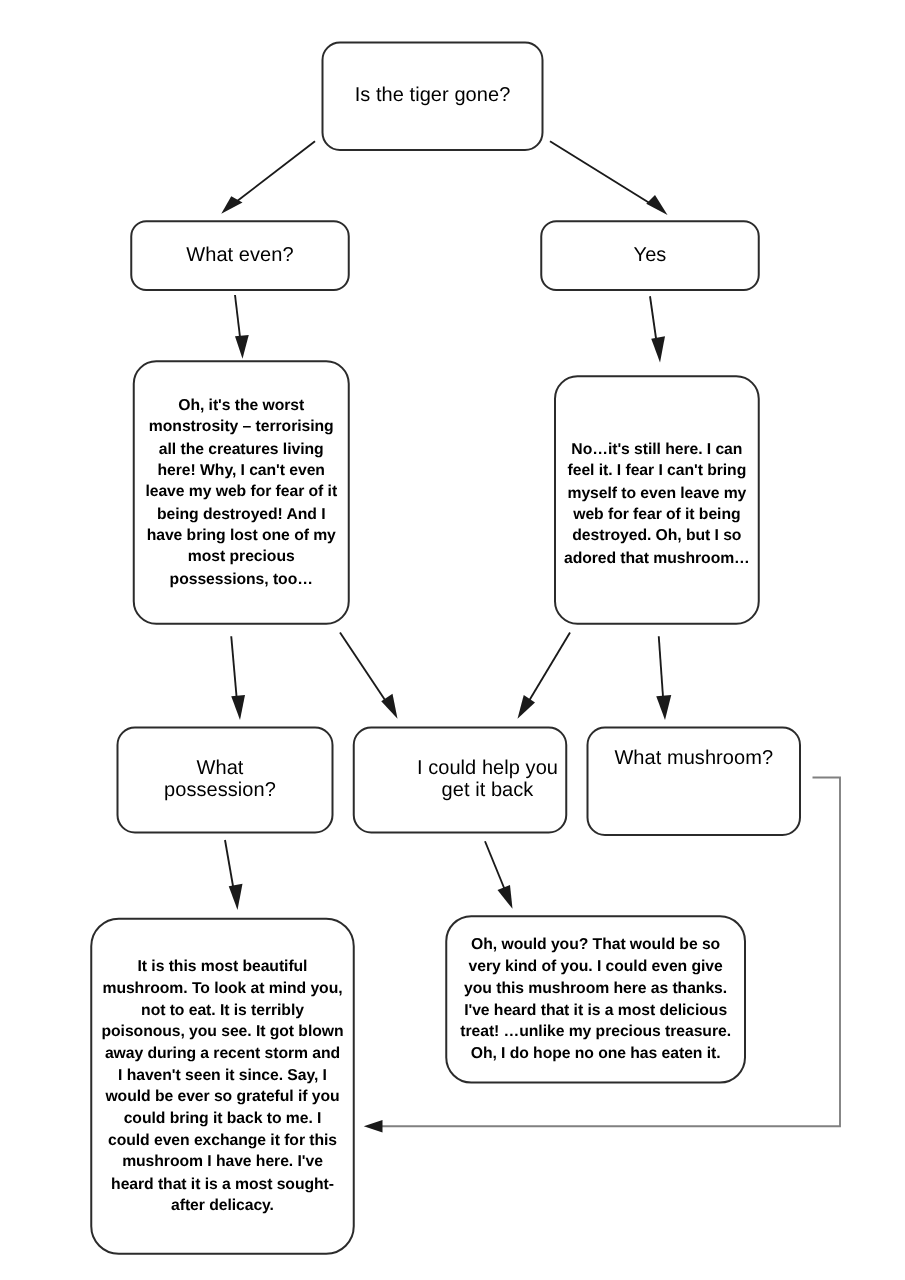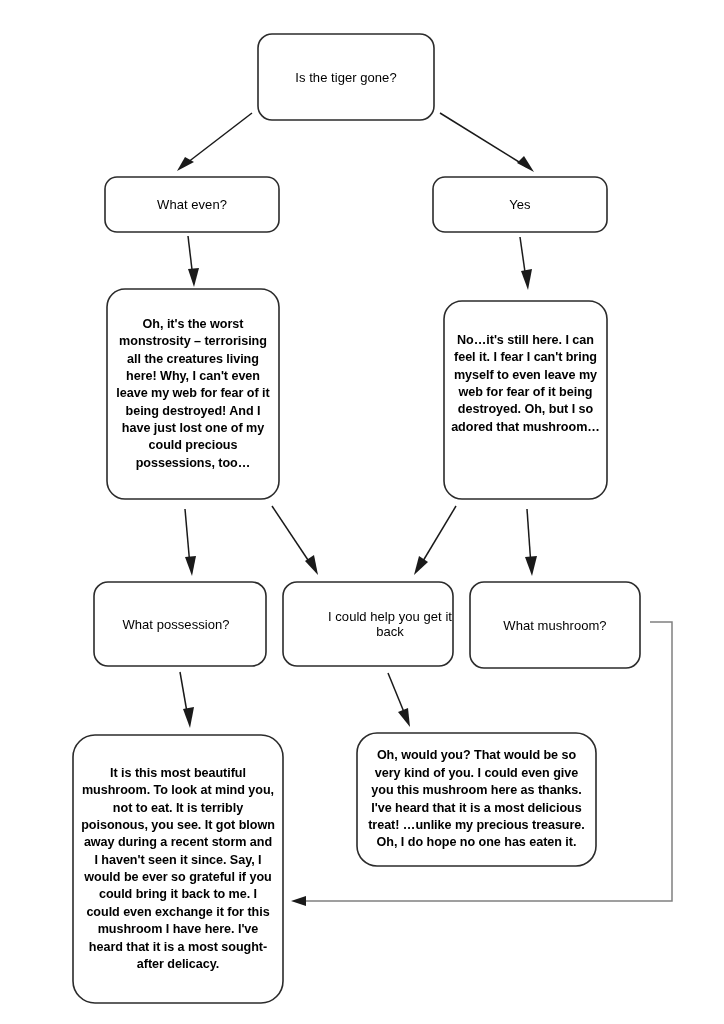--- a/index.html
+++ b/index.html
@@ -37,21 +37,21 @@
     align-items: center;
     justify-content: center;
     text-align: center;
     color: #000000;
     font-family: "Liberation Sans", sans-serif;
   }
   .node-text .inner {
     width: 100%;
   }
   .prompt {
-    font-size: 13px;
+    font-size: 16px;
     font-weight: 400;
     letter-spacing: 0.05px;
   }
   .speech {
     font-size: 12.6px;
     font-weight: 700;
     line-height: 1.38;
     letter-spacing: -0.05px;
   }
   .edge {
@@ -150,36 +150,36 @@
 
   <div class="node-text prompt" style="left:105px; top:177px; width:174px; height:55px;">
     <span class="inner">What even?</span>
   </div>
 
   <div class="node-text prompt" style="left:433px; top:177px; width:174px; height:55px;">
     <span class="inner">Yes</span>
   </div>
 
   <div class="node-text speech" style="left:114px; top:289px; width:158px; height:210px;">
-    <span class="inner">Oh, it's the worst monstrosity – terrorising all the creatures living here! Why, I can't even leave my web for fear of it being destroyed! And I have just lost one of my could precious possessions, too…</span>
+    <span class="inner">Oh, it's the worst monstrosity – terrorising all the creatures living here! Why, I can't even leave my web for fear of it being destroyed! And I have bring lost one of my most precious possessions, too…</span>
   </div>
 
-  <div class="node-text speech" style="left:450px; top:285px; width:151px; height:198px;">
+  <div class="node-text speech" style="left:450px; top:304px; width:151px; height:198px;">
     <span class="inner">No…it's still here. I can feel it. I fear I can't bring myself to even leave my web for fear of it being destroyed. Oh, but I so adored that mushroom…</span>
   </div>
 
   <div class="node-text prompt" style="left:94px; top:582px; width:140px; height:84px;padding-left:24px;">
     <span class="inner">What possession?</span>
   </div>
 
   <div class="node-text prompt" style="left:283px; top:582px; width:170px; height:84px;padding-left:44px;">
     <span class="inner">I could help you get it back</span>
   </div>
 
-  <div class="node-text prompt" style="left:470px; top:582px; width:170px; height:86px;">
+  <div class="node-text prompt" style="left:470px; top:564px; width:170px; height:86px;">
     <span class="inner">What mushroom?</span>
   </div>
 
   <div class="node-text speech" style="left:363px; top:733px; width:227px; height:133px;">
     <span class="inner">Oh, would you? That would be so very kind of you. I could even give you this mushroom here as thanks. I've heard that it is a most delicious treat! …unlike my precious treasure. Oh, I do hope no one has eaten it.</span>
   </div>
 
   <div class="node-text speech" style="left:81px; top:735px; width:194px; height:268px;">
     <span class="inner">It is this most beautiful mushroom. To look at mind you, not to eat. It is terribly poisonous, you see. It got blown away during a recent storm and I haven't seen it since. Say, I would be ever so grateful if you could bring it back to me. I could even exchange it for this mushroom I have here. I've heard that it is a most sought-after delicacy.</span>
   </div>

